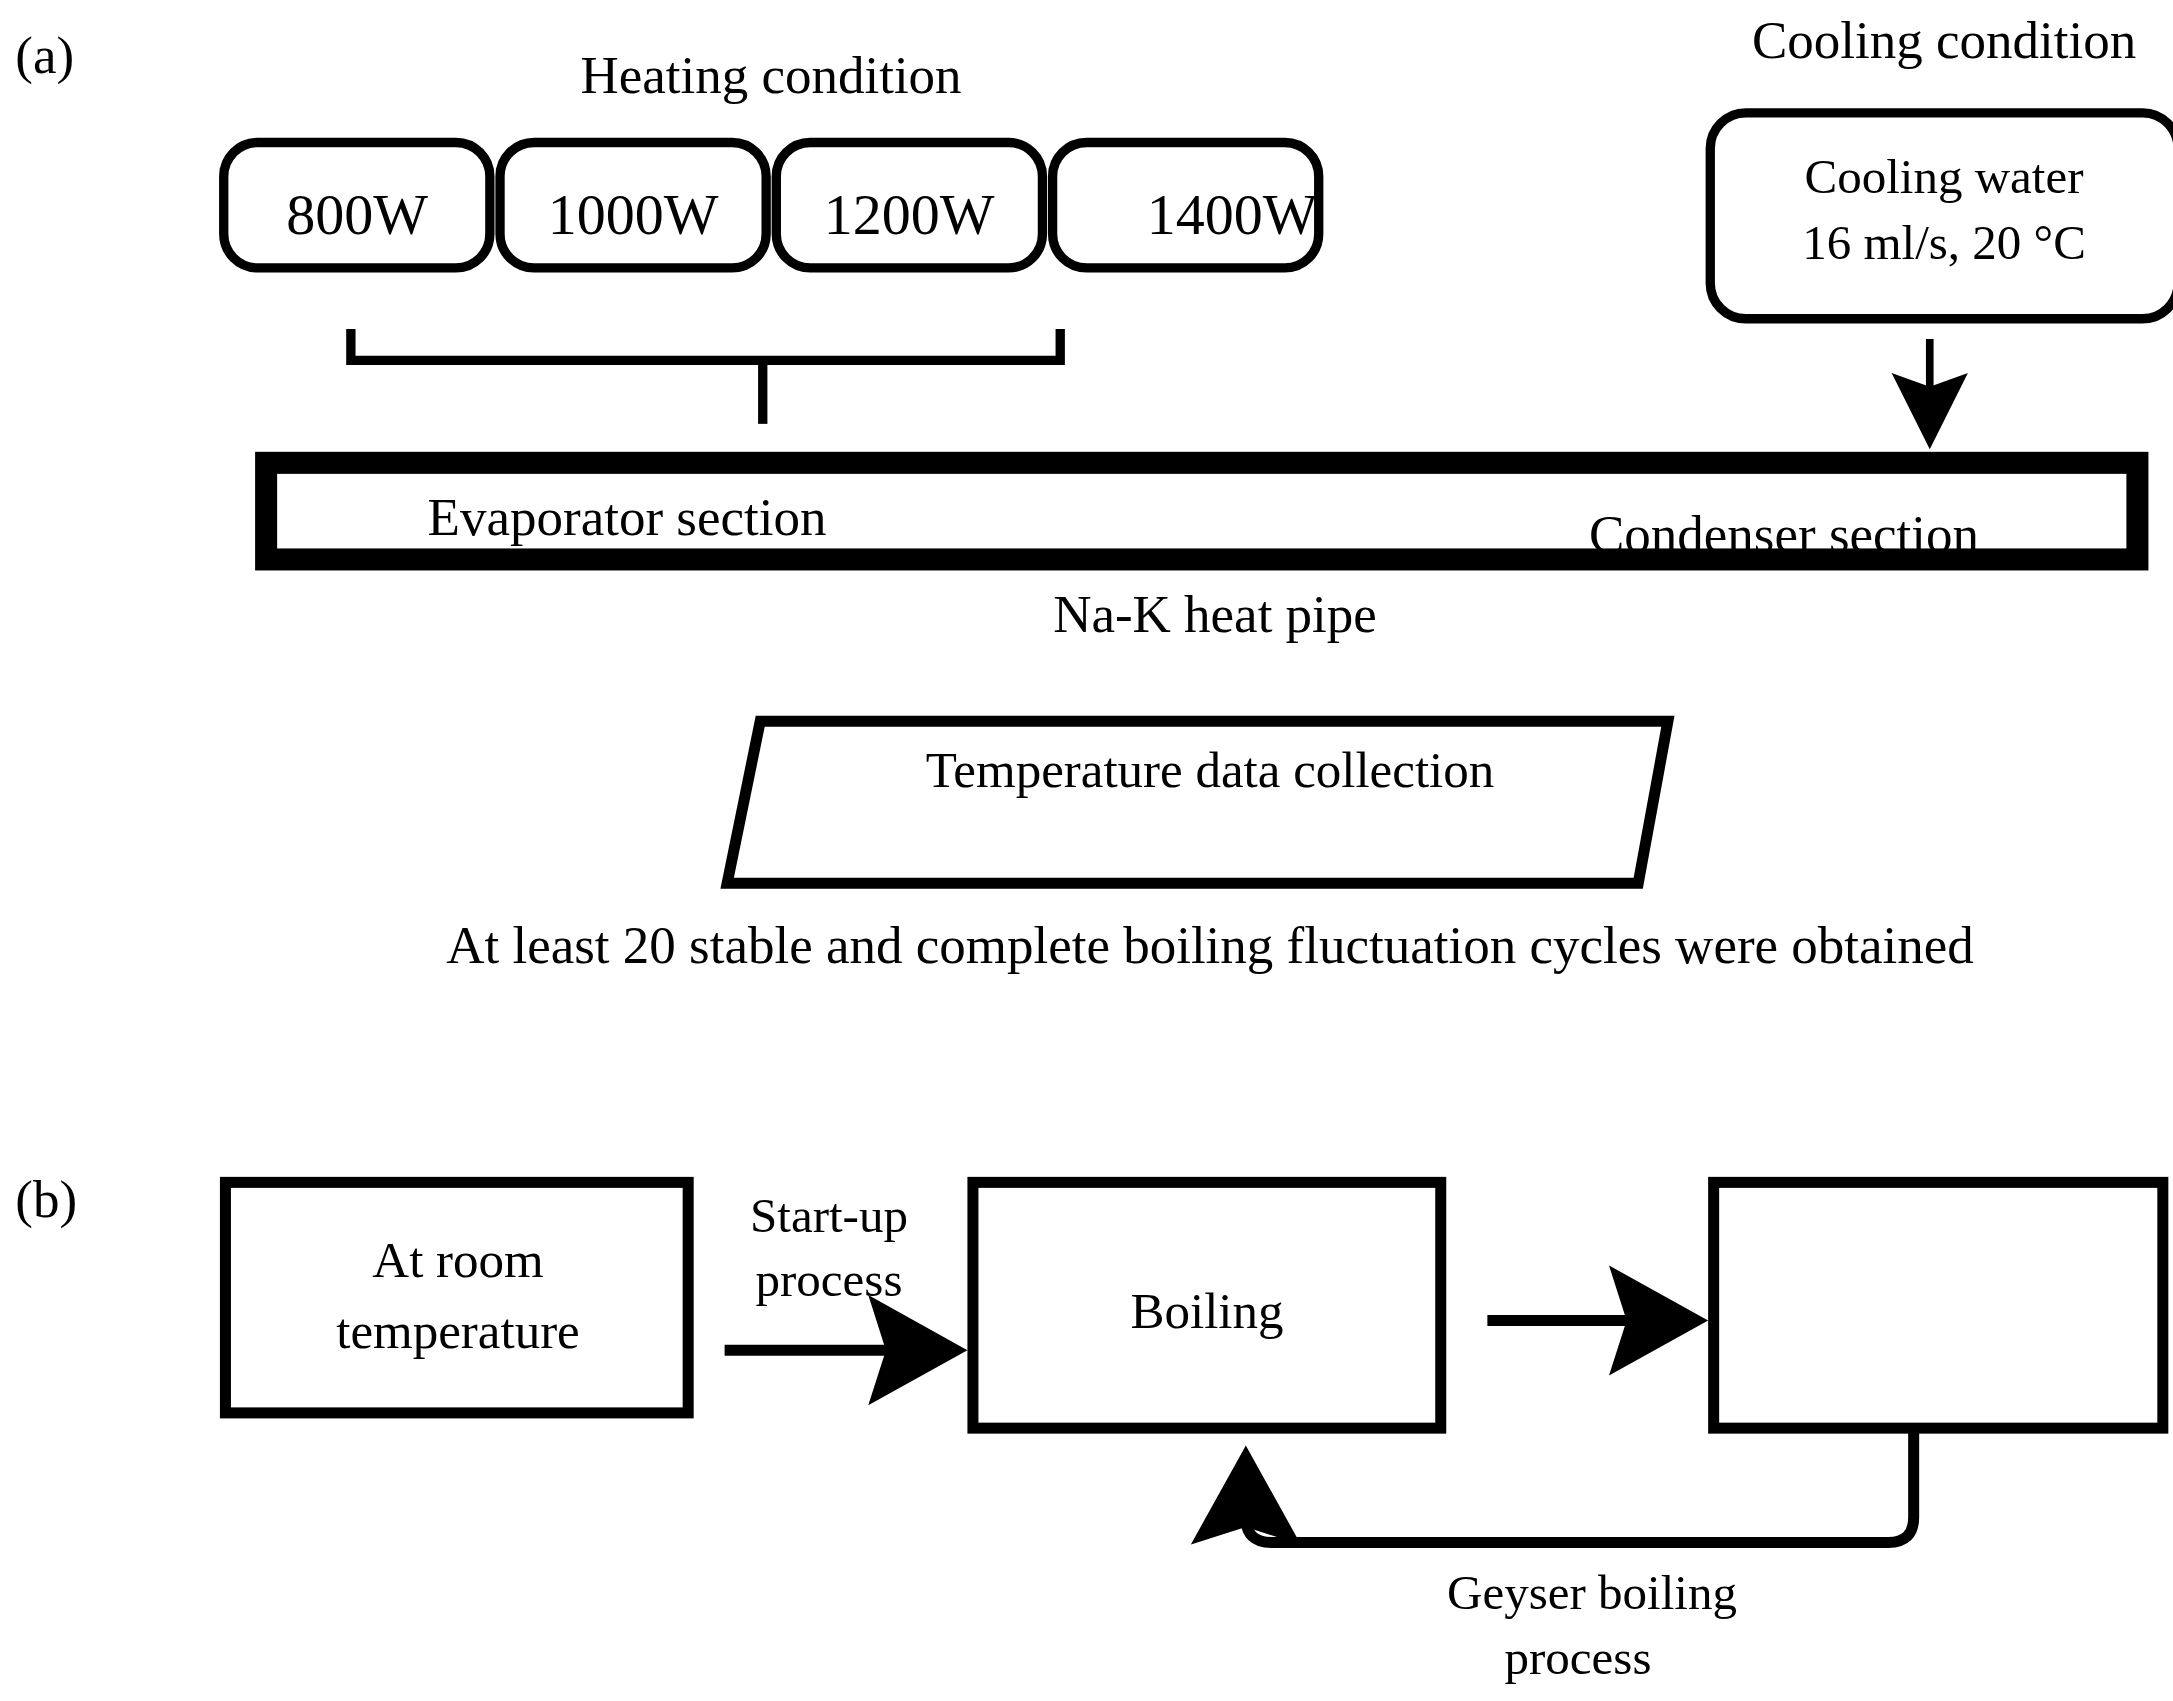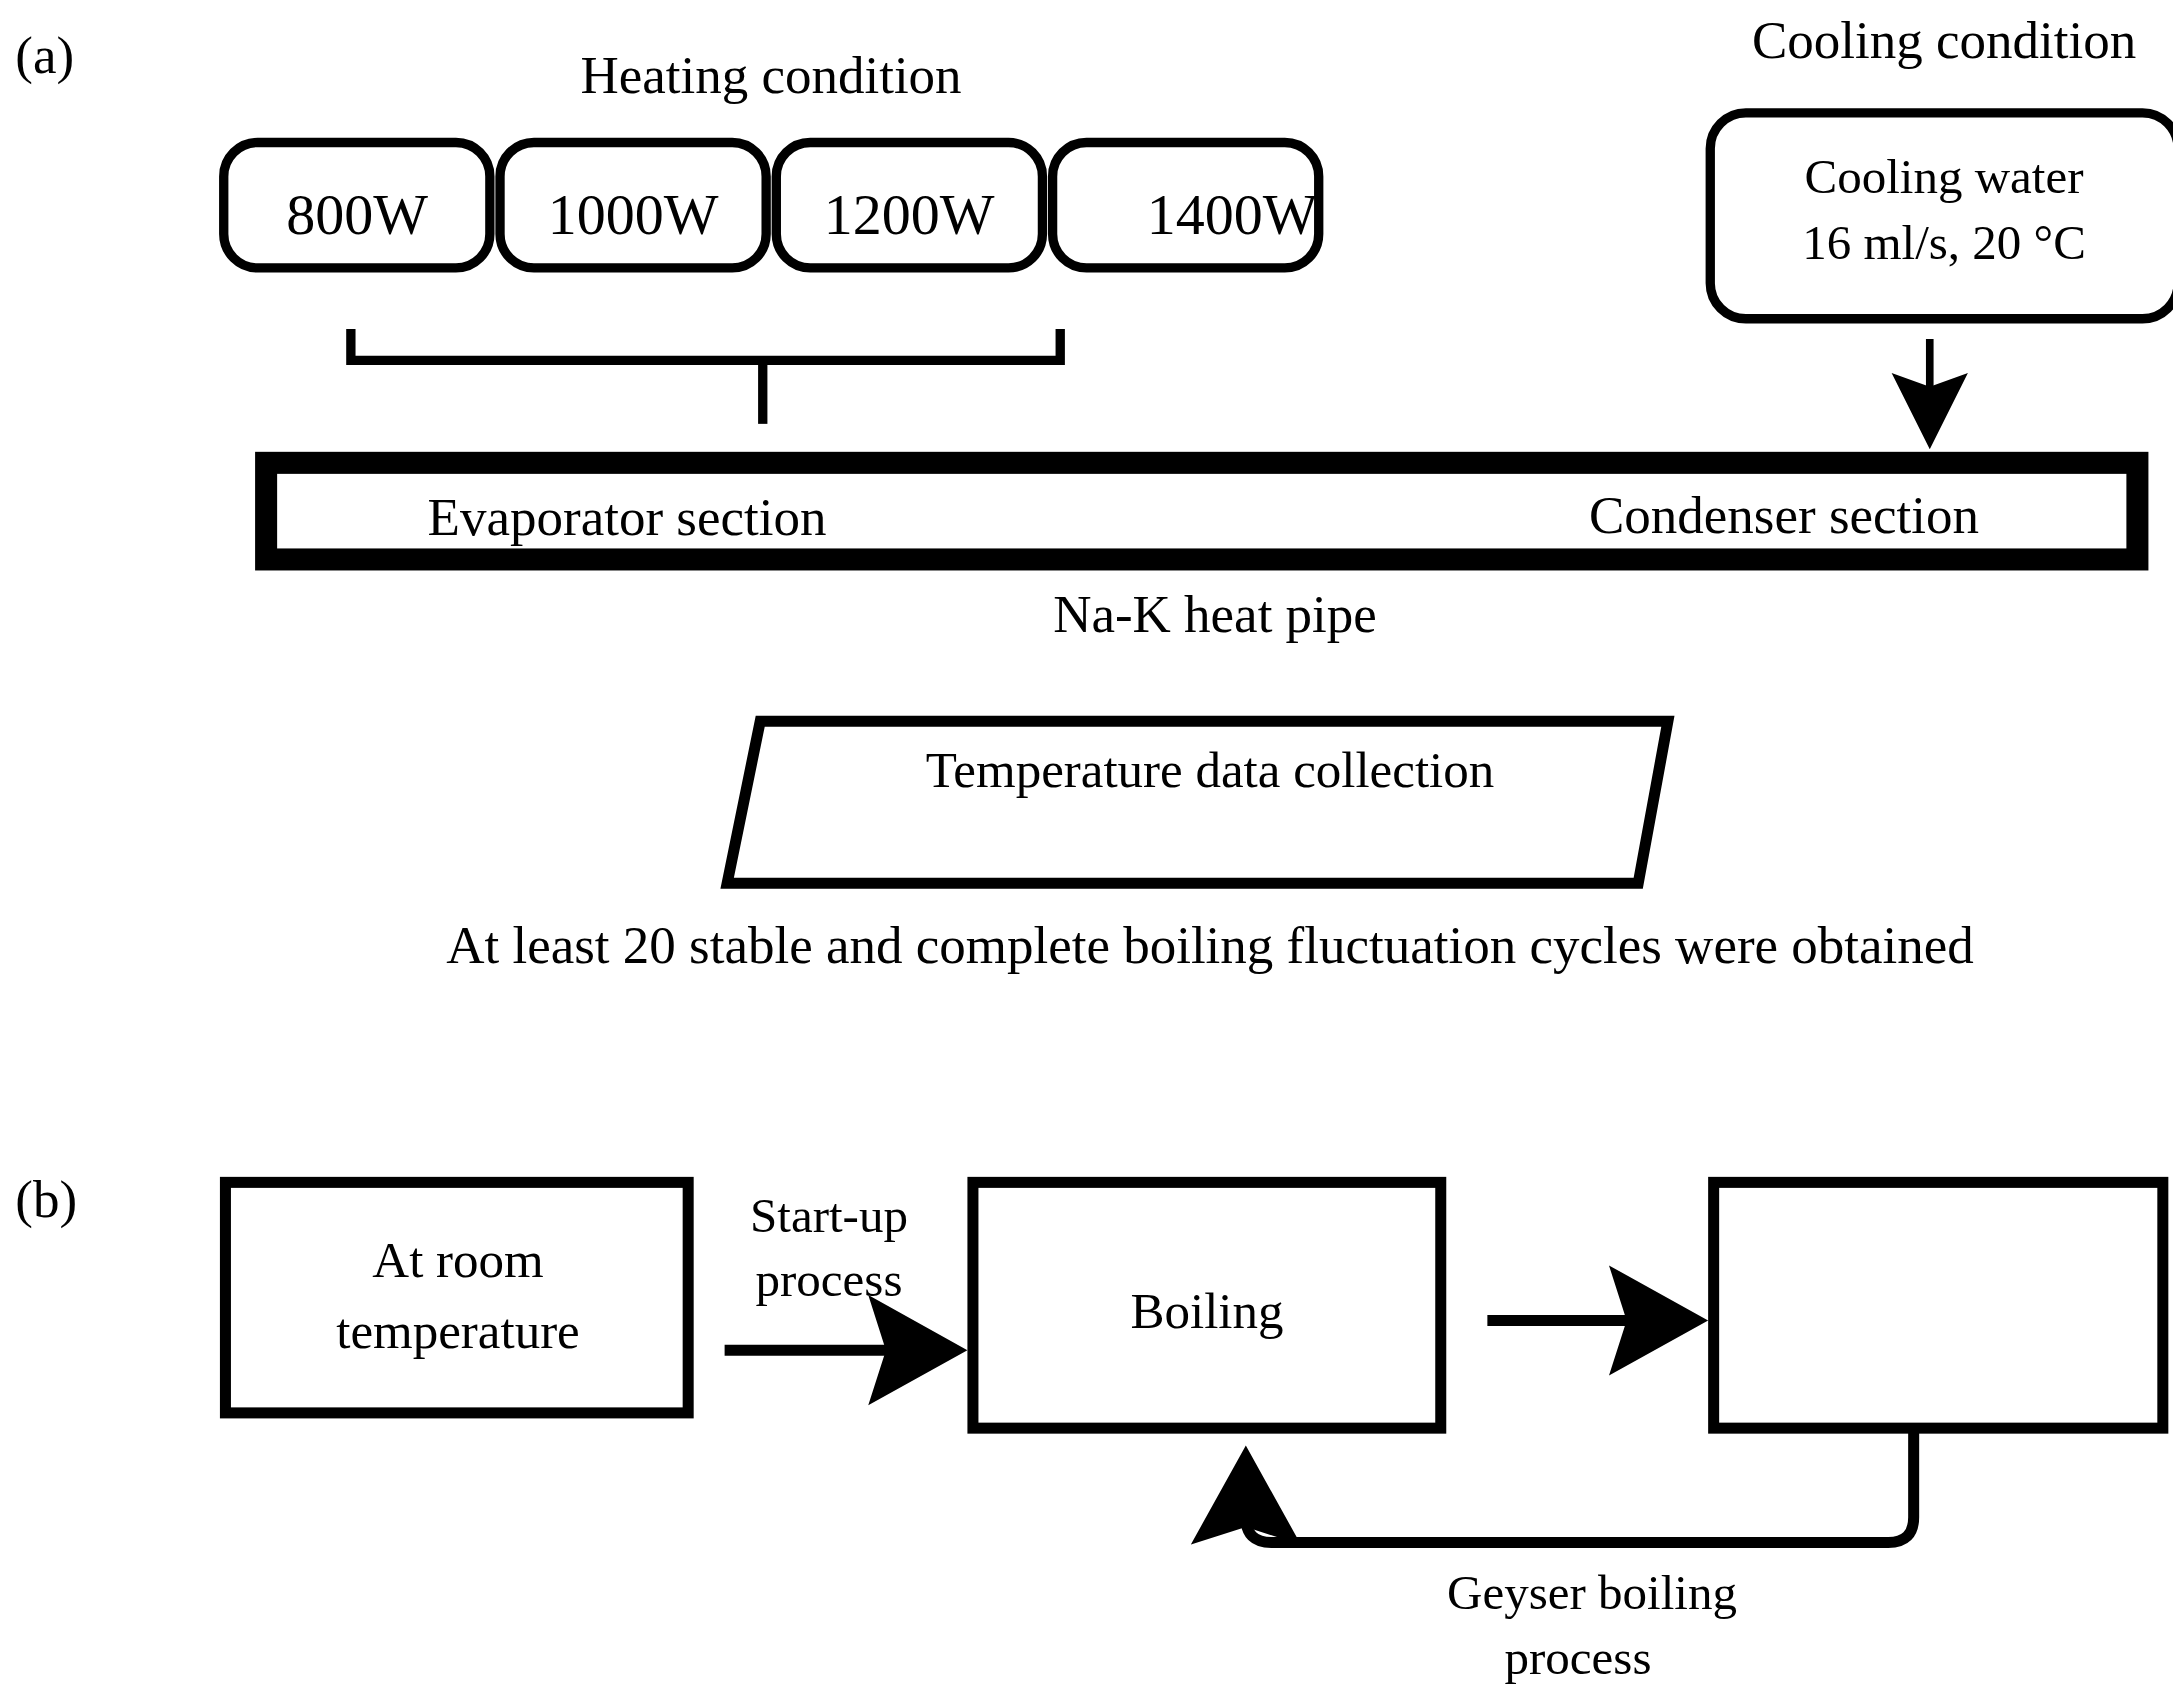--- a/index.html
+++ b/index.html
@@ -147,21 +147,21 @@
   <div class="lbl chip-label center-x" style="left:357px; top:181px;">800W</div>
   <div class="lbl chip-label center-x" style="left:633px; top:181px;">1000W</div>
   <div class="lbl chip-label center-x" style="left:909px; top:181px;">1200W</div>
   <div class="lbl chip-label center-x" style="left:1186px; top:181px;margin-left:46px;">1400W</div>
 
   <div class="lbl section-title center-x" style="left:1944px; top:8.5px;">Cooling condition</div>
   <div class="lbl cool-label center-x" style="left:1944px; top:148px;">Cooling water</div>
   <div class="lbl cool-label center-x" style="left:1944px; top:214px;">16 ml/s, 20 °C</div>
 
   <div class="lbl pipe-label center-x" style="left:627px; top:486px;">Evaporator section</div>
-  <div class="lbl pipe-label center-x" style="left:1784px; top:484px;">Condenser section</div>
+  <div class="lbl pipe-label center-x" style="left:1784px; top:503px;">Condenser section</div>
   <div class="lbl para-label center-x" style="left:1210px; top:740px;">Temperature data collection</div>
 
   <div class="lbl pipe-caption center-x" style="left:1215px; top:583px;">Na-K heat pipe</div>
 
   <div class="lbl note-label center-x" style="left:1210px; top:914px;">At least 20 stable and complete boiling fluctuation cycles were obtained</div>
 
   <div class="lbl flow-label center-x" style="left:458px; top:1230px;">At room</div>
   <div class="lbl flow-label center-x" style="left:458px; top:1301px;">temperature</div>
 
   <div class="lbl flow-label center-x" style="left:1207px; top:1281px;">Boiling</div>

